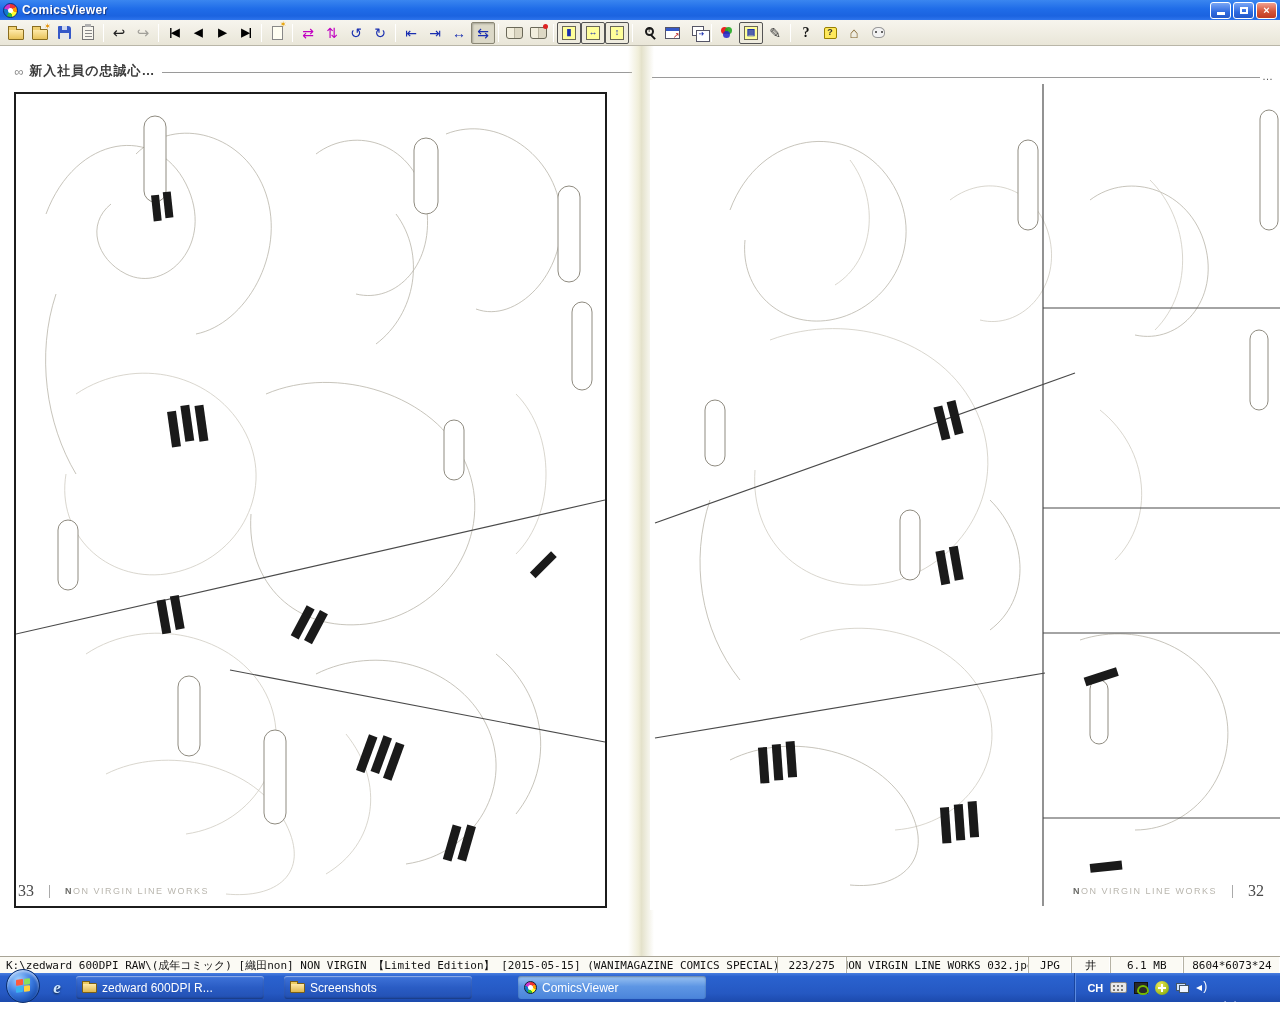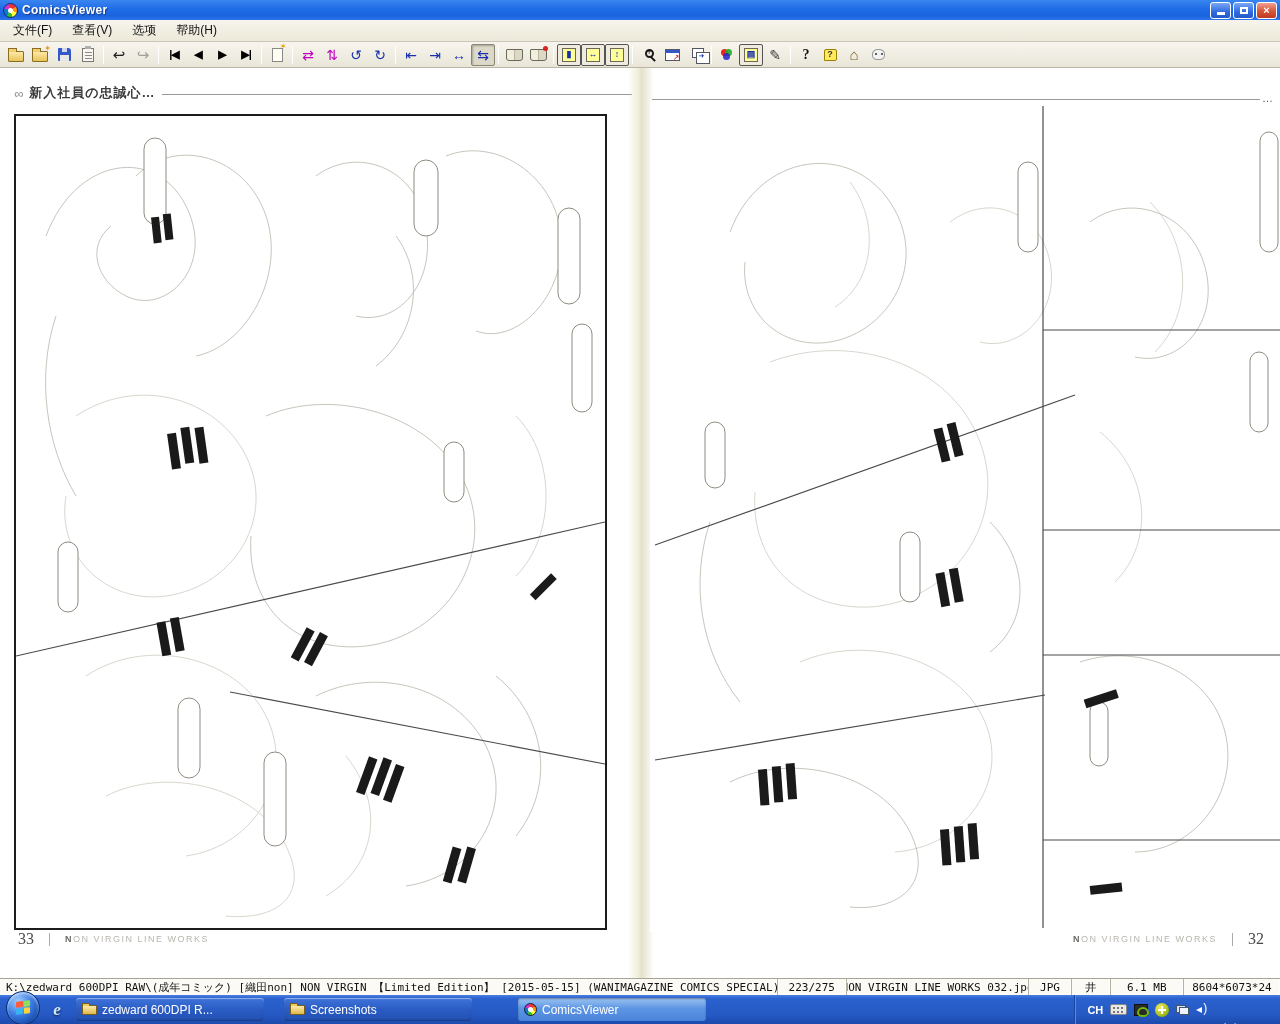--- a/index.html
+++ b/index.html
@@ -72,21 +72,21 @@
   .viewer { position:relative; height:910px; background:#fff; flex:0 0 auto; overflow:hidden; }
   .fold { position:absolute; left:628px; top:0; width:26px; height:100%; background:linear-gradient(90deg,rgba(255,255,255,0) 0%, rgba(228,224,186,.55) 40%, rgba(210,206,168,.6) 52%, rgba(255,255,255,0) 100%); }
   .page-header-left { position:absolute; left:14px; top:16px; width:618px; display:flex; align-items:center; gap:6px; }
   .ornament { color:#8a8a8a; font-size:13px; font-style:italic; }
   .header-title { font-size:13px; color:#3c3c3c; font-weight:bold; letter-spacing:1px; white-space:nowrap; }
   .header-rule { flex:1; height:1px; background:#9a9a9a; margin-top:2px; }
   .page-header-right { position:absolute; left:652px; top:24px; width:620px; display:flex; align-items:center; }
   .header-trail { font-size:11px; color:#555; margin-left:2px; letter-spacing:-1px; }
   .art-frame-left { position:absolute; left:14px; top:46px; width:593px; height:816px; border:2px solid #1c1c1c; background:#fff; }
   .art-right { position:absolute; left:650px; top:34px; width:630px; height:830px; background:#fff; }
-  .page-footer { position:absolute; top:862px; display:flex; align-items:center; gap:15px; }
+  .page-footer { position:absolute; top:836px; display:flex; align-items:center; gap:15px; }
   .pf-left { left:18px; }
   .pf-right { right:16px; }
   .page-num { font-family:"Liberation Serif",serif; font-size:16px; color:#4a4a4a; }
   .pf-sep { width:1px; height:13px; background:#aaa; }
   .footer-label { font-size:9px; color:#b9b6ae; letter-spacing:1.5px; }
   .footer-label b { color:#6a6a66; font-weight:bold; }
   svg .sketch { fill:none; stroke:#b9b5aa; stroke-width:1; opacity:.8; }
   svg .sketch2 { fill:none; stroke:#cfccc2; stroke-width:1; opacity:.8; }
   svg .panel { stroke:#4a4a4a; stroke-width:1.2; fill:none; }
   svg .bubble { fill:#fff; stroke:#8f8b80; stroke-width:1; }
@@ -146,26 +146,20 @@
       <div class="wbtn min">
           <span class="bar"></span>
         </div>
       <div class="wbtn res">
           <span class="sq"></span>
         </div>
       <div class="wbtn close">×</div>
     </div>
   </div>
 
-  <div class="menubar">
-    <span class="menu-item">文件(F)</span>
-    <span class="menu-item">查看(V)</span>
-    <span class="menu-item">选项</span>
-    <span class="menu-item">帮助(H)</span>
-  </div>
 
   <div class="toolbar">
       <div class="tbtn">
         <span class="ticon icon-folder-open"></span>
       </div>
       <div class="tbtn">
         <span class="ticon icon-folder-new"></span>
       </div>
       <div class="tbtn">
         <span class="ticon icon-floppy"></span>

